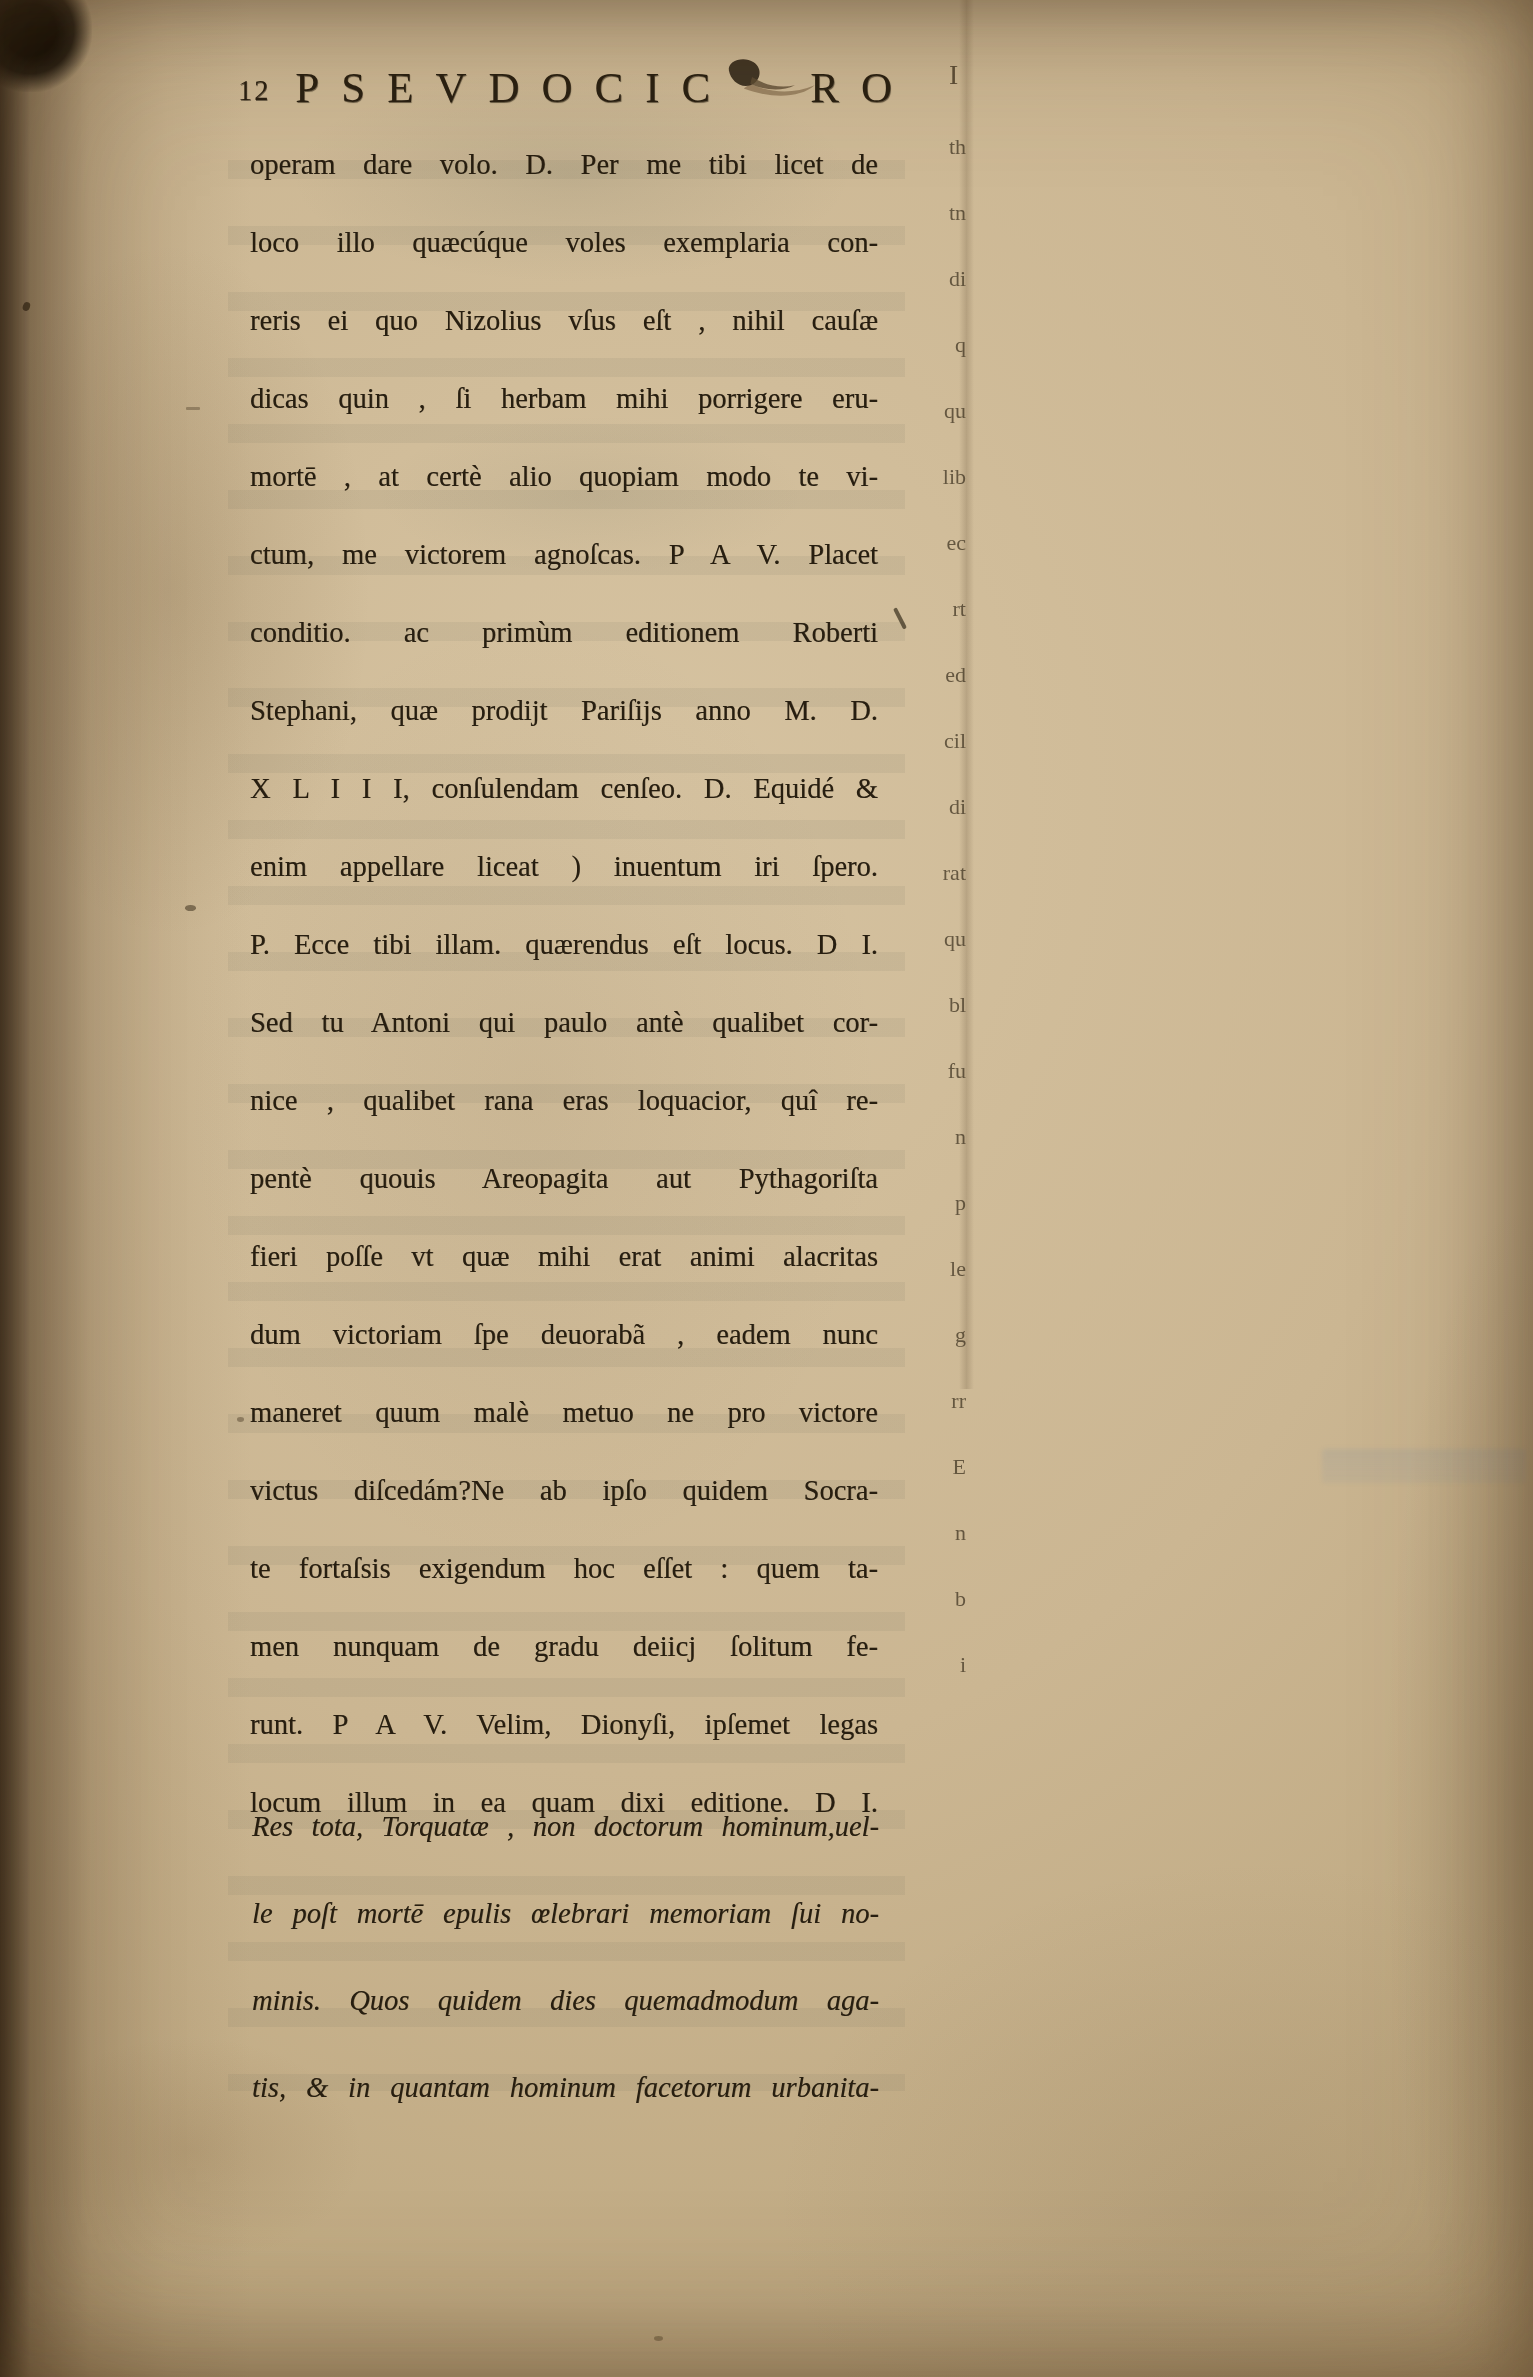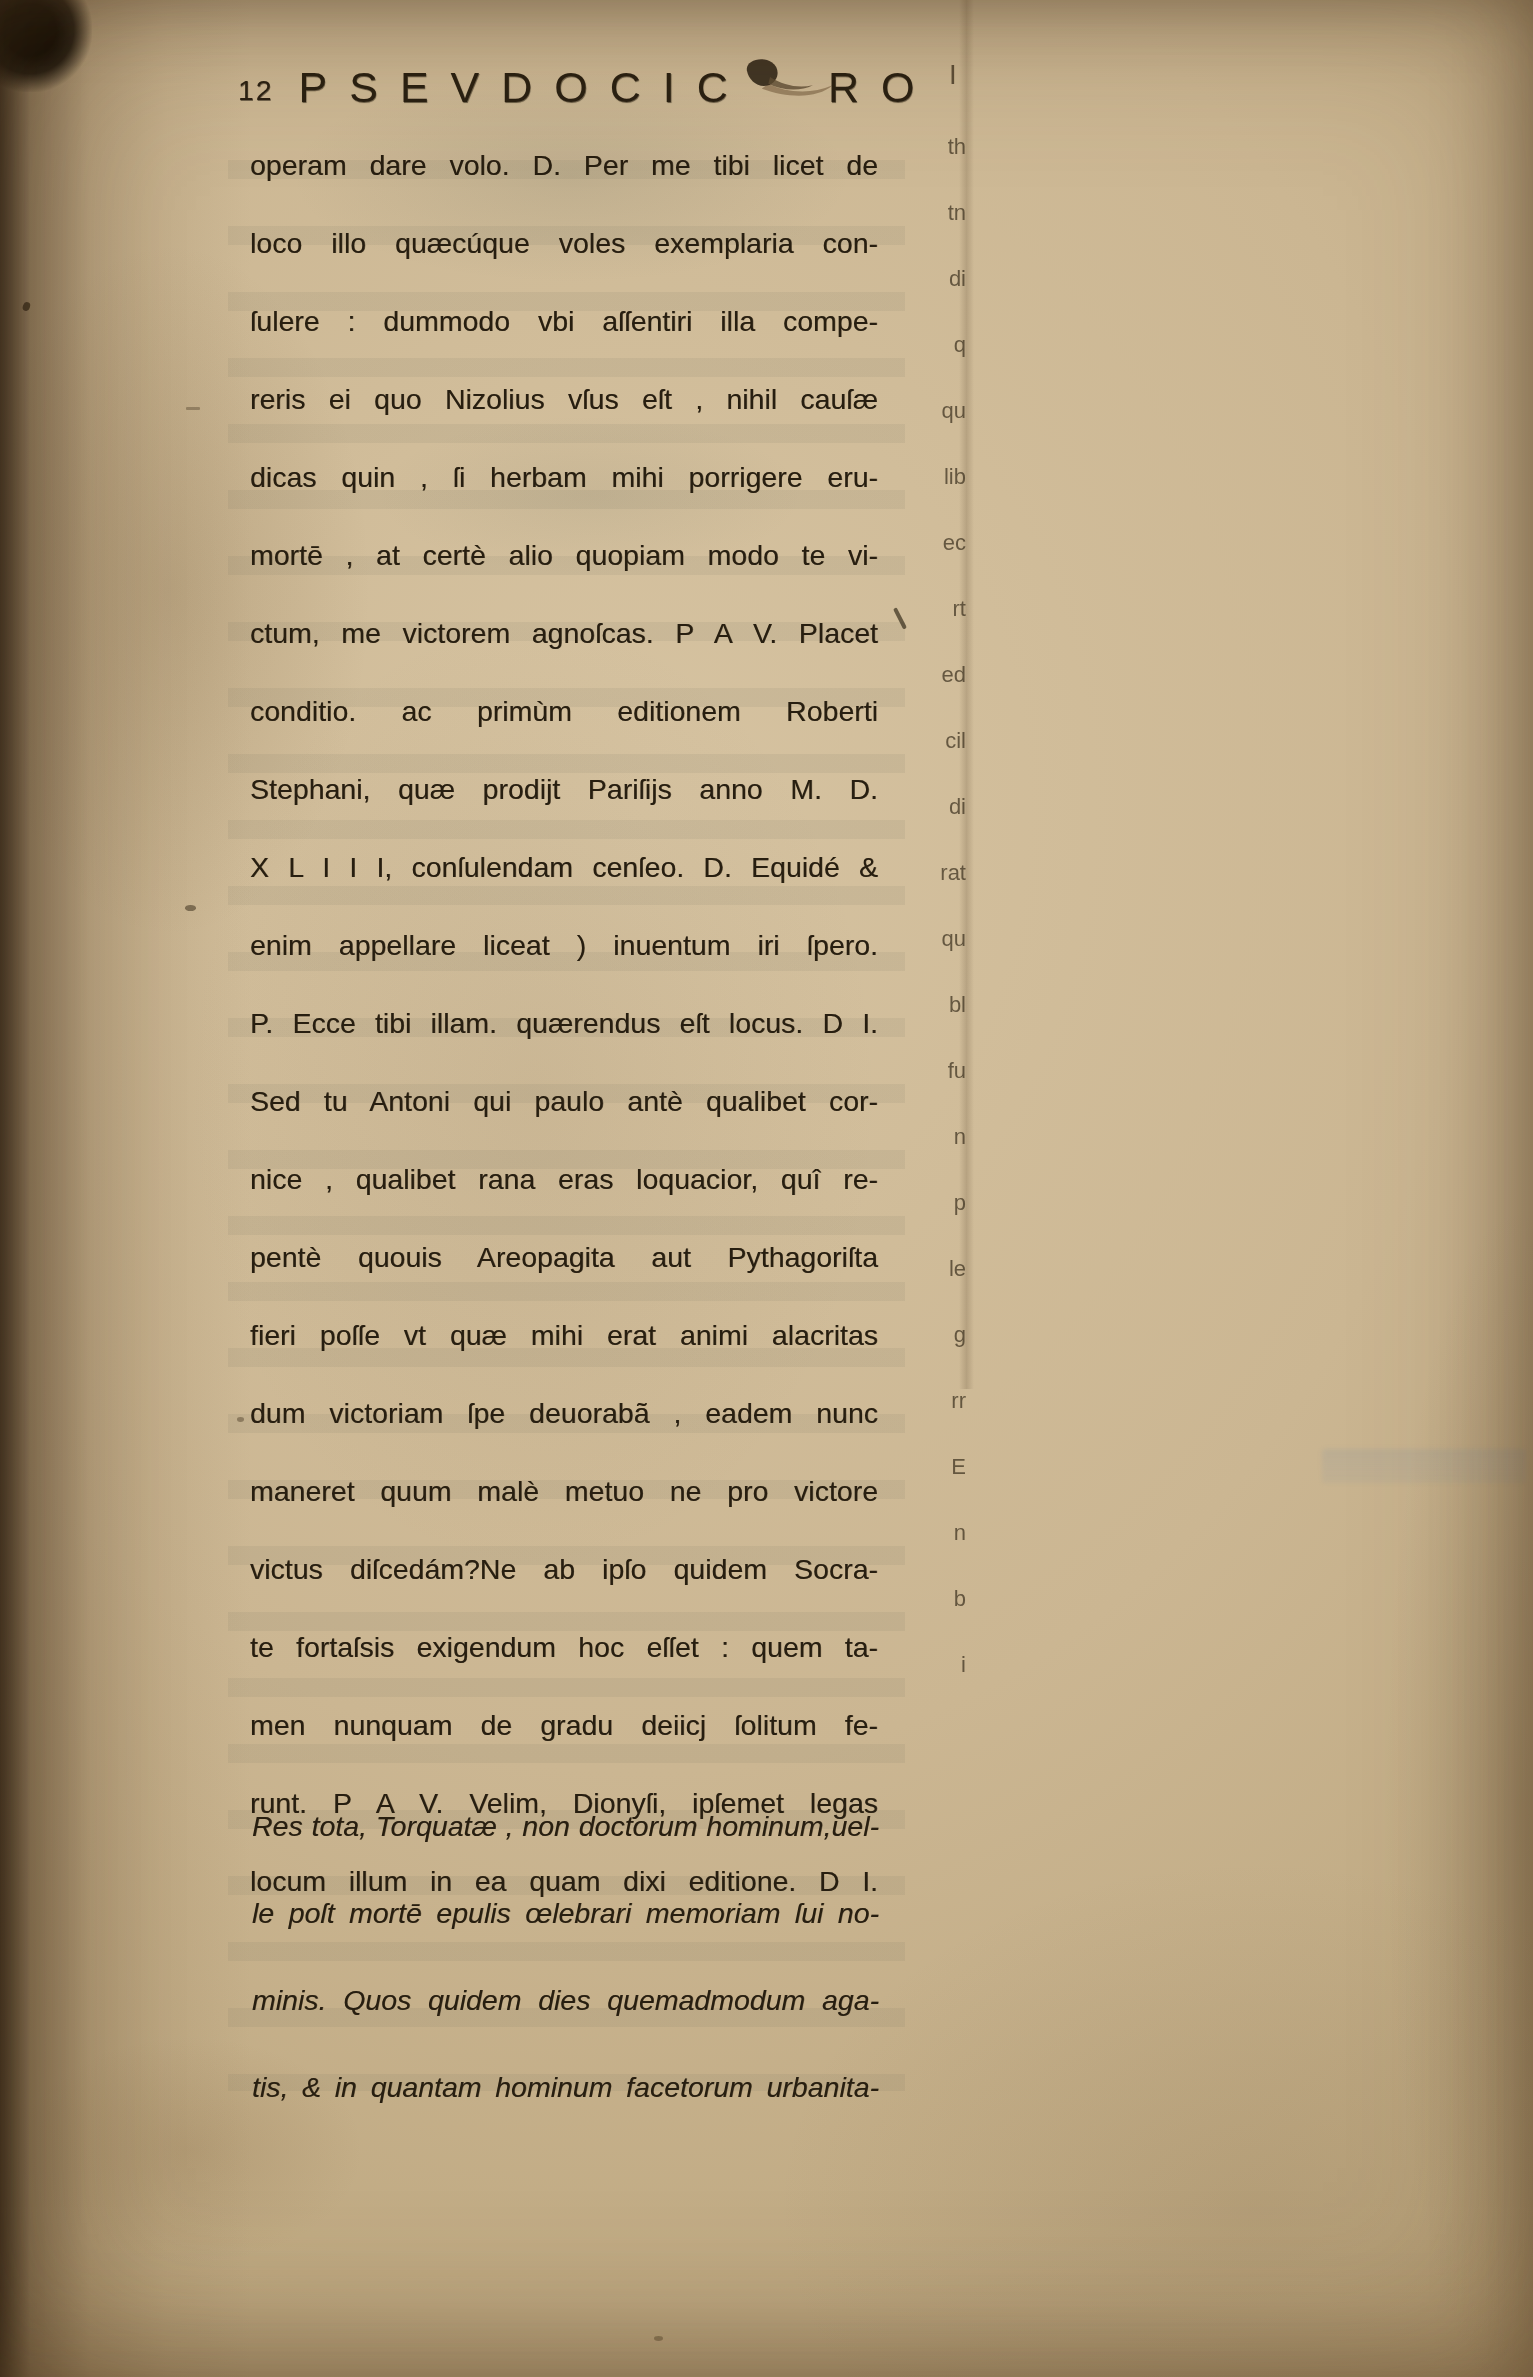--- a/index.html
+++ b/index.html
@@ -1,20 +1,20 @@
 <!DOCTYPE html>
 <html style="font-size:15px"><head>
 <meta charset="utf-8">
 <style>
   html,body{margin:0;padding:0;background:#8a7350;}
   .scan{
     position:relative; width:1533px; height:2378px; overflow:hidden;
     background:
       radial-gradient(120% 90% at 42% 34%, #d6c3a1 0%, #cbb692 45%, #bda77f 78%, #aa9065 100%);
-    font-family:Liberation Sans, sans-serif;
+    font-family:Liberation Serif, serif;
     color:#271e10;
   }
   .stains{position:absolute;inset:0;pointer-events:none;background:
     radial-gradient(285px 495px at 171px 590px, rgba(110,85,50,.20), transparent 70%),
     radial-gradient(399px 152px at 571px 176px, rgba(110,112,95,.16), transparent 70%),
     radial-gradient(304px 114px at 590px 495px, rgba(108,110,92,.10), transparent 70%),
     radial-gradient(495px 685px at 533px 1094px, rgba(125,105,75,.10), transparent 70%),
     radial-gradient(247px 162px at 190px 2150px, rgba(120,90,55,.18), transparent 70%),
     radial-gradient(685px 495px at 1255px 2207px, rgba(115,90,60,.15), transparent 70%),
     radial-gradient(190px 856px at 1518px 1807px, rgba(100,80,50,.20), transparent 70%);
@@ -82,21 +82,20 @@
       <path d="M38 38 C 58 48, 88 52, 116 40 C 98 56, 62 56, 30 44 Z" fill="#8a7251" opacity="0.75"></path>
       <path d="M12 22 C 10 10, 30 4, 42 12 C 54 20, 50 36, 38 40 C 26 44, 14 34, 12 22 Z" fill="#33281a" opacity="0.92"></path>
       <path d="M40 30 C 56 40, 74 44, 92 40 C 76 48, 54 46, 38 38 Z" fill="#5e4c33" opacity="0.8"></path>
     </svg>
     <span class="title">RO</span>
   </header>
 
   <main class="body-block">
       <p class="line">operam dare volo. D. Per me tibi licet de</p>
       <p class="line">loco illo quæcúque voles exemplaria con-</p>
-      <p class="line">ſulere : dummodo vbi aſſentiri illa compe-</p>
       <p class="line">reris ei quo Nizolius vſus eſt , nihil cauſæ</p>
       <p class="line">dicas quin , ſi herbam mihi porrigere eru-</p>
       <p class="line">mortē , at certè alio quopiam modo te vi-</p>
       <p class="line">ctum, me victorem agnoſcas. P A V. Placet</p>
       <p class="line">conditio. ac primùm editionem Roberti</p>
       <p class="line">Stephani, quæ prodijt Pariſijs anno M. D.</p>
       <p class="line">X L I I I, conſulendam cenſeo. D. Equidé &amp;</p>
       <p class="line">enim appellare liceat ) inuentum iri ſpero.</p>
       <p class="line">P. Ecce tibi illam. quærendus eſt locus. D I.</p>
       <p class="line">Sed tu Antoni qui paulo antè qualibet cor-</p>

